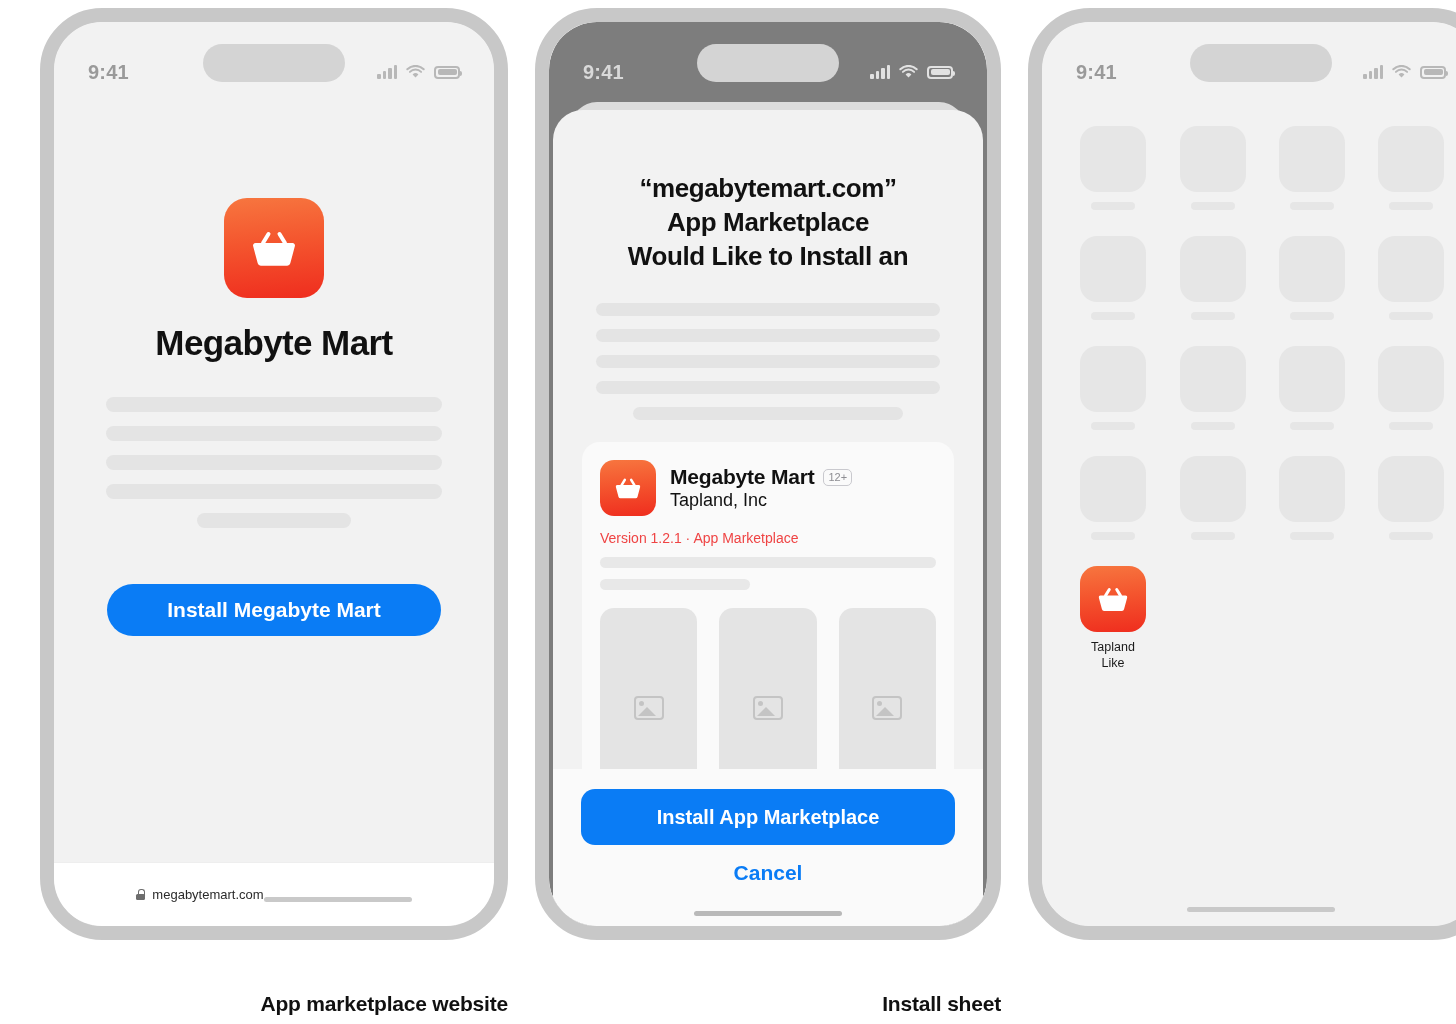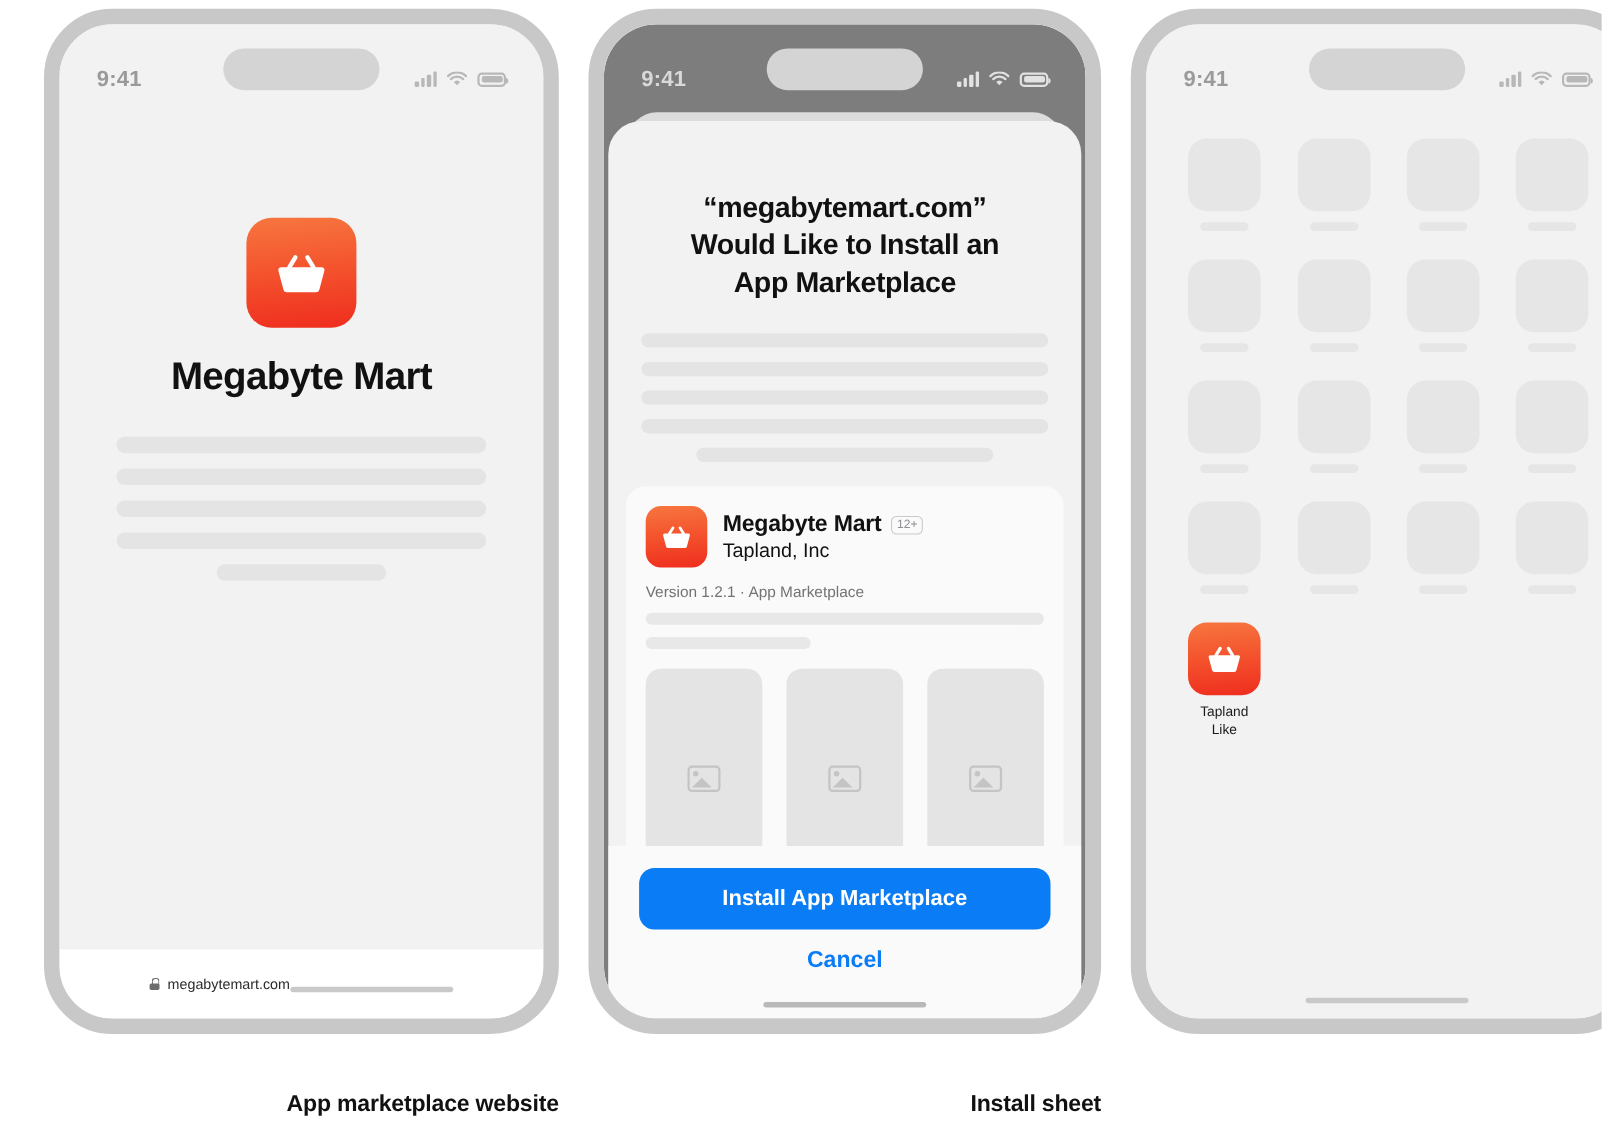--- a/index.html
+++ b/index.html
@@ -107,42 +107,42 @@
   .p2-dim { position:absolute; inset:0; background:#7d7d7d; }
   .p2-peek {
     position:absolute; left:22px; right:22px; top:80px; height:60px;
     background:#dcdcdc; border-radius:26px 26px 0 0;
   }
   .p2-sheet {
     position:absolute; left:4px; right:4px; top:88px; bottom:0;
     background:#f2f2f2; border-radius:30px 30px 0 0;
     display:flex; flex-direction:column; overflow:hidden;
   }
-  .p2-scroll { flex:1; overflow:hidden; padding:0 16px; position:relative; }
+  .p2-scroll { flex:1; overflow:hidden; padding:0 29px; position:relative; }
   .p2-heading {
     margin-top:62px; text-align:center; font-size:26px; font-weight:700;
     color:#111; line-height:1.3; letter-spacing:-.4px; padding:0 10px;
   }
   .p2-sk { margin-top:30px; padding:0 14px; }
   .p2-sk .sk-line { height:13px; margin-bottom:13px; background:#e4e4e4; }
   .p2-sk .sk-line.short { width:270px; margin:0 auto; }
   .p2-card {
     margin-top:22px; background:#fafafa; border-radius:18px; padding:18px 18px 0 18px;
   }
   .p2-card-head { display:flex; align-items:center; gap:14px; }
   .p2-card-icon { width:56px; height:56px; border-radius:14px; flex:none;
     display:flex; align-items:center; justify-content:center; }
   .p2-appname { display:flex; align-items:center; gap:9px; }
   .p2-appname span.nm { font-size:21px; font-weight:600; color:#111; letter-spacing:-.2px; }
   .badge {
     font-size:11px; color:#8e8e93; border:1px solid #c9c9ce; border-radius:5px;
     padding:1px 4px; line-height:1.2;
   }
   .p2-dev { font-size:18px; color:#111; margin-top:1px; }
-  .p2-meta { font-size:14px; color:#737373; margin-top:14px; }
+  .p2-meta { font-size:14px; color:#ef4444; margin-top:14px; }
   .p2-card .sk-line { height:11px; margin-top:11px; margin-bottom:0; background:#e8e8e8; }
   .p2-card .sk-line.w2 { width:150px; }
   .p2-shots { display:flex; gap:22px; margin-top:18px; }
   .p2-shot {
     flex:1; height:200px; background:#e4e4e4; border-radius:14px;
     display:flex; align-items:center; justify-content:center;
   }
   .ph-img { width:30px; height:24px; border:2.4px solid #c4c4c4; border-radius:4px; position:relative; }
   .ph-img::before{content:"";position:absolute;left:3px;top:3px;width:5px;height:5px;border-radius:50%;background:#c4c4c4;}
   .ph-img::after{content:"";position:absolute;left:2px;bottom:2px;width:0;height:0;
@@ -226,20 +226,21 @@
           </svg>
         </div>
         <div class="p1-title">Megabyte Mart</div>
         <div class="sk-block">
           <div class="sk-line"></div>
           <div class="sk-line"></div>
           <div class="sk-line"></div>
           <div class="sk-line"></div>
           <div class="sk-line short"></div>
         </div>
+        <button class="p1-btn">Install Megabyte Mart</button>
       </div>
 
       <div class="p1-urlbar">
         <div class="p1-url">
           <span class="lock"></span>
           <span>megabytemart.com</span>
         </div>
         <div class="homebar"></div>
       </div>
 
@@ -272,22 +273,22 @@
         </div>
       </div>
 
       <div class="p2-peek"></div>
 
       <div class="p2-sheet">
         <div class="p2-scroll">
 
           <div class="p2-heading">
             <div>“megabytemart.com”</div>
+            <div>App Marketplace</div>
             <div>Would Like to Install an</div>
-            <div>App Marketplace</div>
           </div>
 
           <div class="p2-sk">
             <div class="sk-line"></div>
             <div class="sk-line"></div>
             <div class="sk-line"></div>
             <div class="sk-line"></div>
             <div class="sk-line short"></div>
           </div>
 

